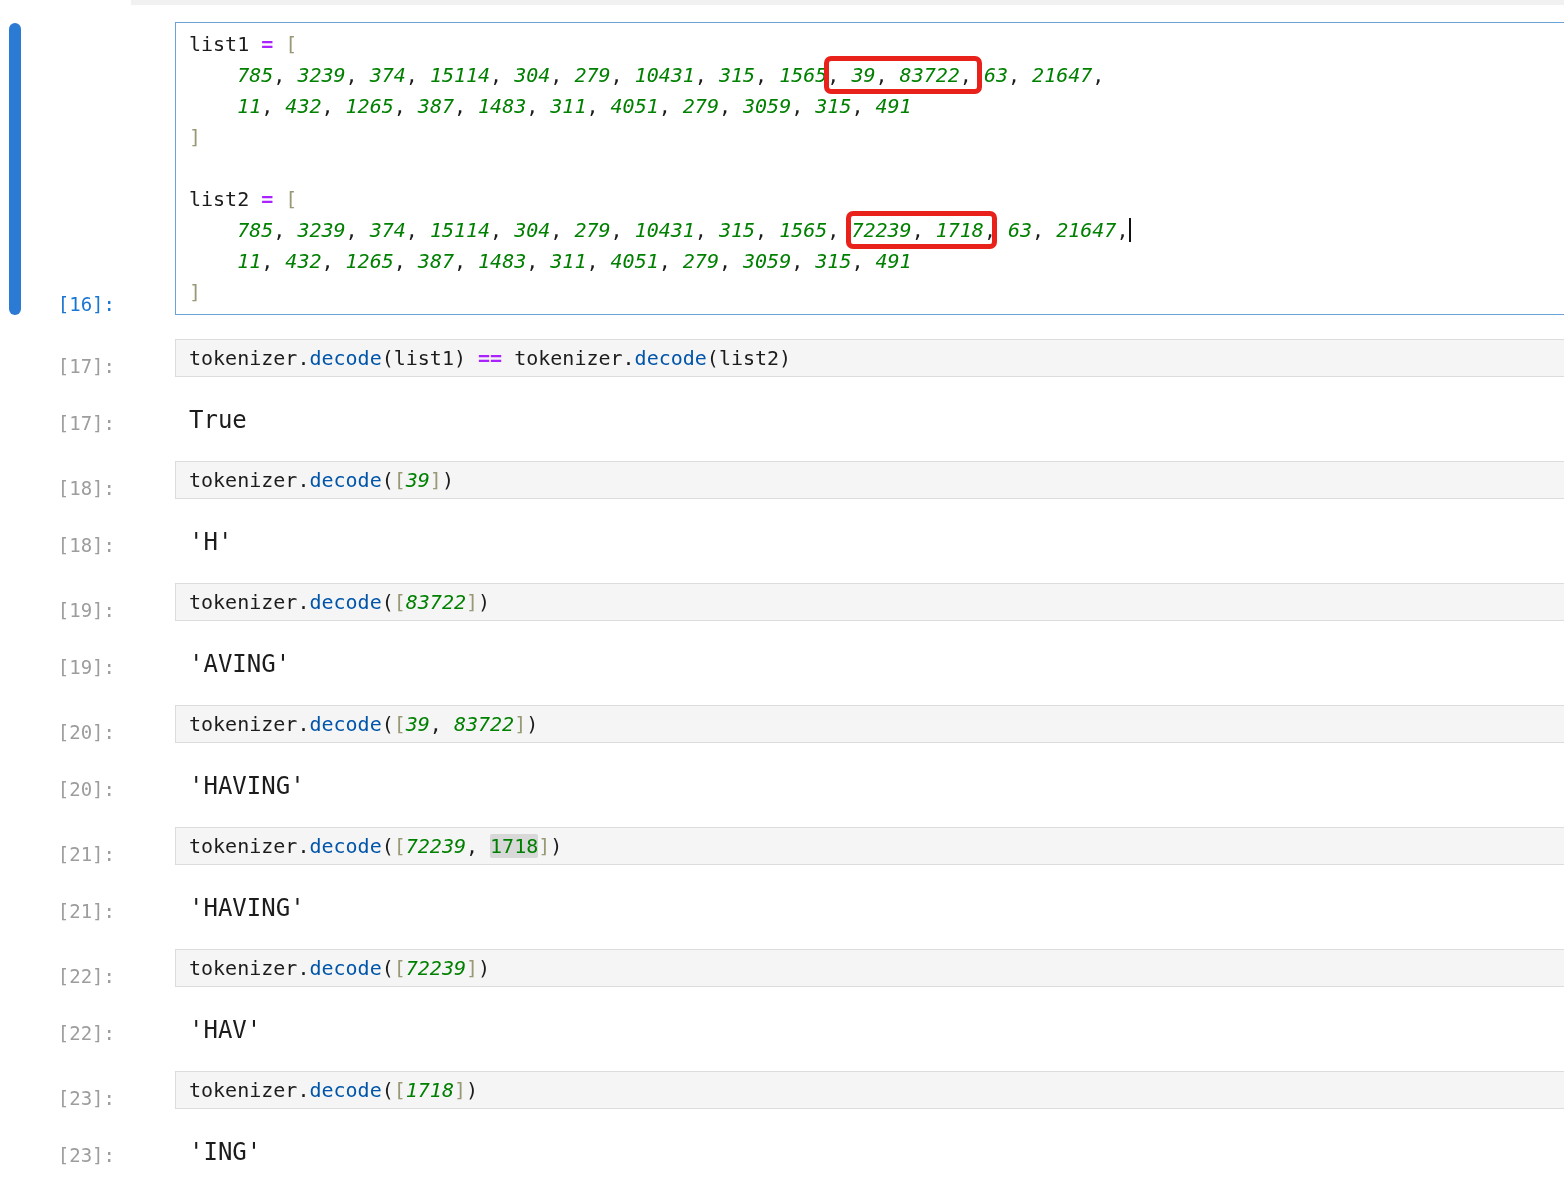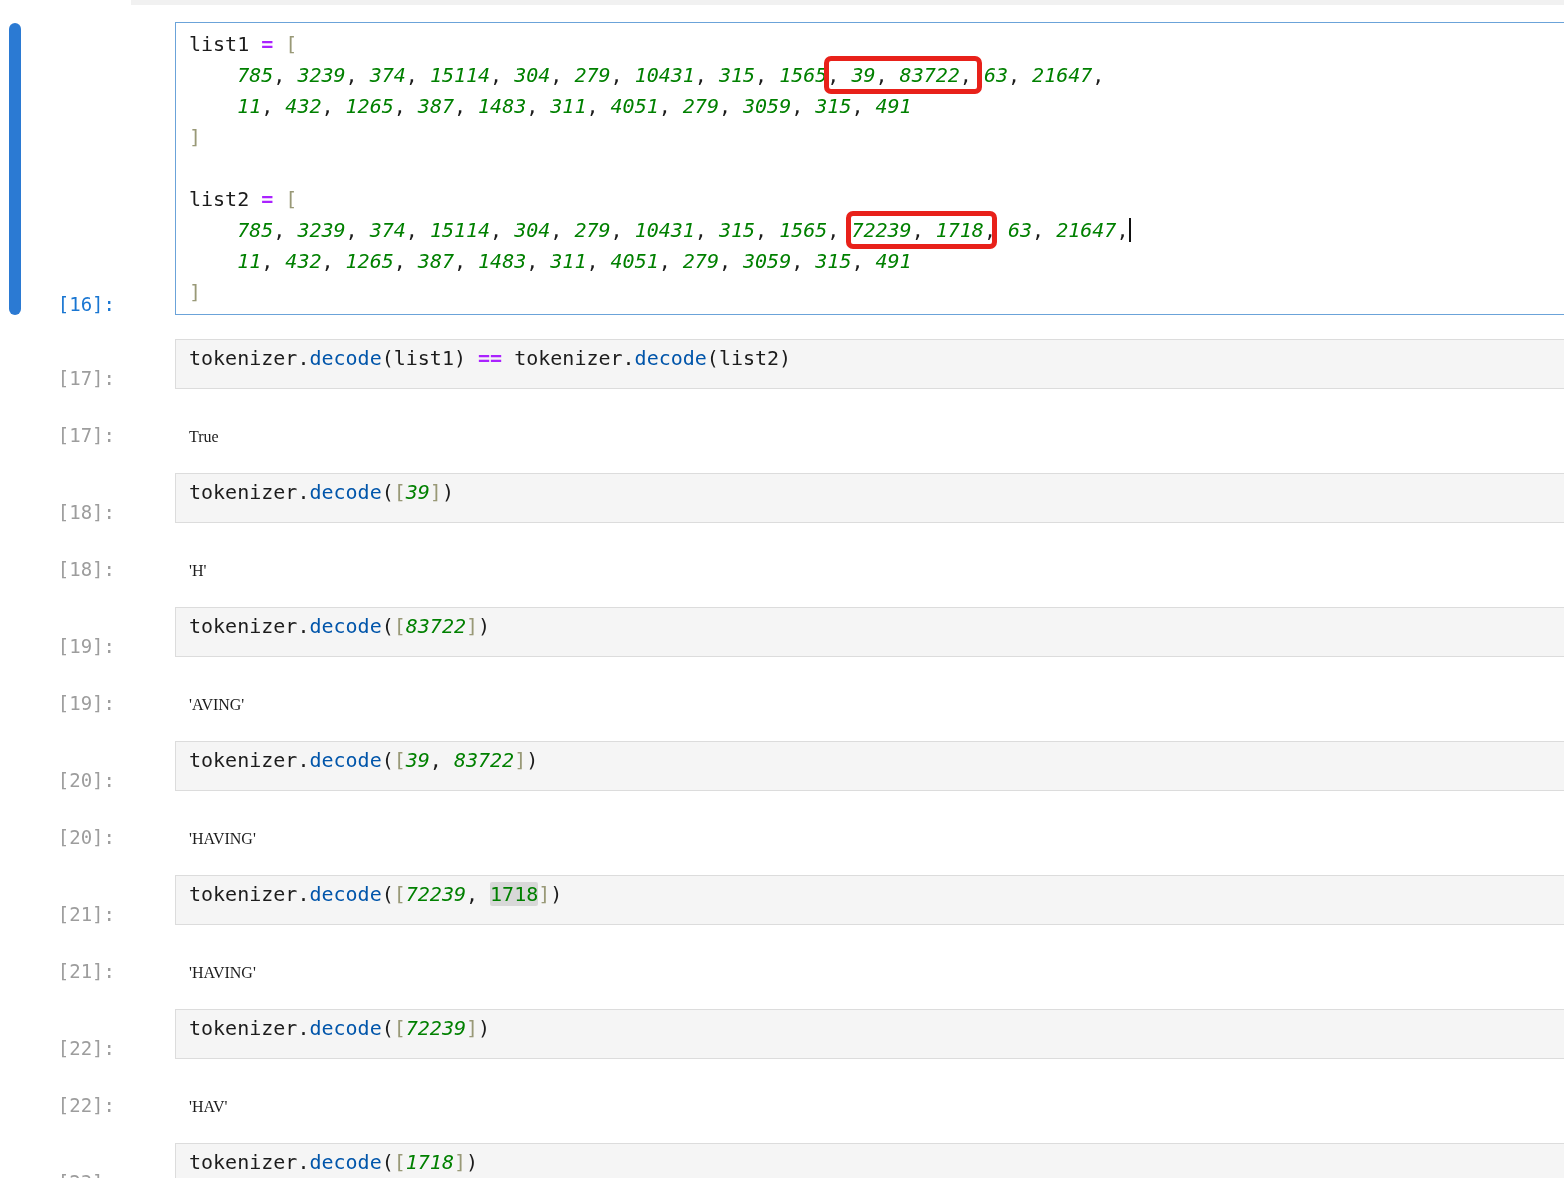--- a/index.html
+++ b/index.html
@@ -19,24 +19,24 @@
           color:var(--c-prompt,#9d9d9d);margin-right:16px;}
   .active-prompt{color:var(--c-active-prompt,#1976d2);padding-top:13px;}
   .input-row .prompt{padding-top:9px;}
   .output-row .prompt{padding-top:8px;}
   .editor{flex:1;font-size:20px;}
   .active-editor{position:relative;background:#fff;
                  border:1px solid var(--c-active-border,#6ba3d9);border-right:none;
                  padding:6px 4px 6px 13px;line-height:31px;}
   .input-editor{background:var(--c-input-bg,#f5f5f5);
                 border:1px solid var(--c-input-border,#dcdcdc);border-right:none;
-                padding:7px 0 7px 13px;line-height:22px;height:50px;box-sizing:border-box;}
+                padding:7px 0 7px 13px;line-height:22px;height:38px;box-sizing:border-box;}
   .code-line{white-space:pre;min-height:31px;}
   .input-editor .code-line{min-height:22px;}
-  .output-text{font-size:16px;padding:8px 0 0 14px;color:var(--c-code,#1c1c1c);white-space:pre;font-family:Liberation Serif, serif;}
+  .output-text{font-size:24px;padding:8px 0 0 14px;color:var(--c-code,#1c1c1c);white-space:pre;}
   .tok{white-space:pre;color:var(--c-code,#1c1c1c);}
   .tok-num{color:var(--c-number,#008000);font-style:italic;}
   .tok-numhl{color:var(--c-number,#008000);background:var(--c-hl,#d8d8d8);border-radius:2px;}
   .tok-op{color:var(--c-operator,#aa22ff);font-weight:bold;}
   .tok-prop{color:var(--c-property,#0055aa);}
   .tok-br{color:var(--c-bracket,#999977);}
   .tok-group{position:relative;}
   .outline{position:absolute;top:-7px;bottom:-7px;border:5px solid var(--c-red,#e8211a);
            border-radius:7px;pointer-events:none;z-index:2;}
   .redbox1 .outline{left:-3px;right:-10px;}

